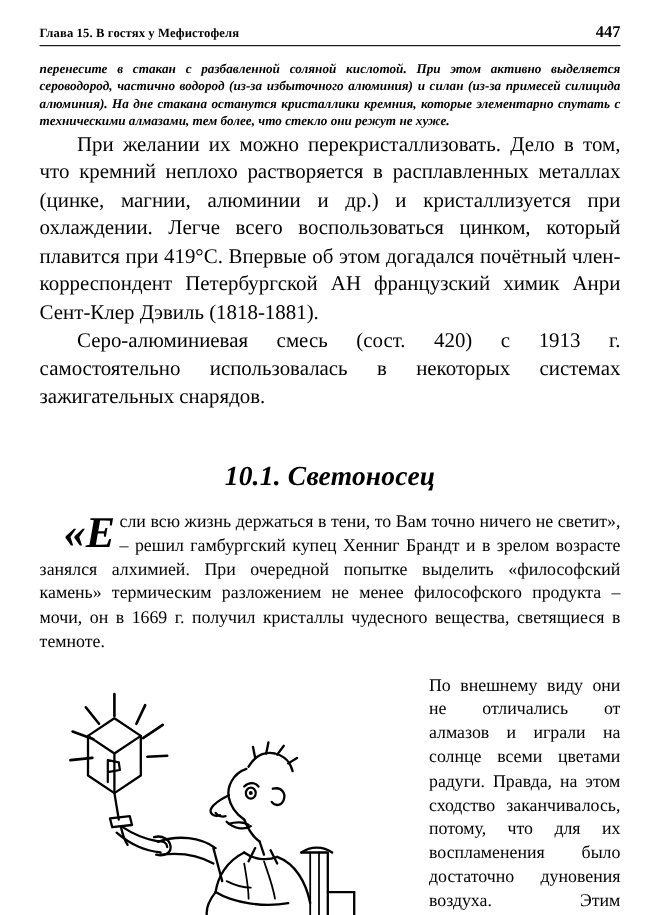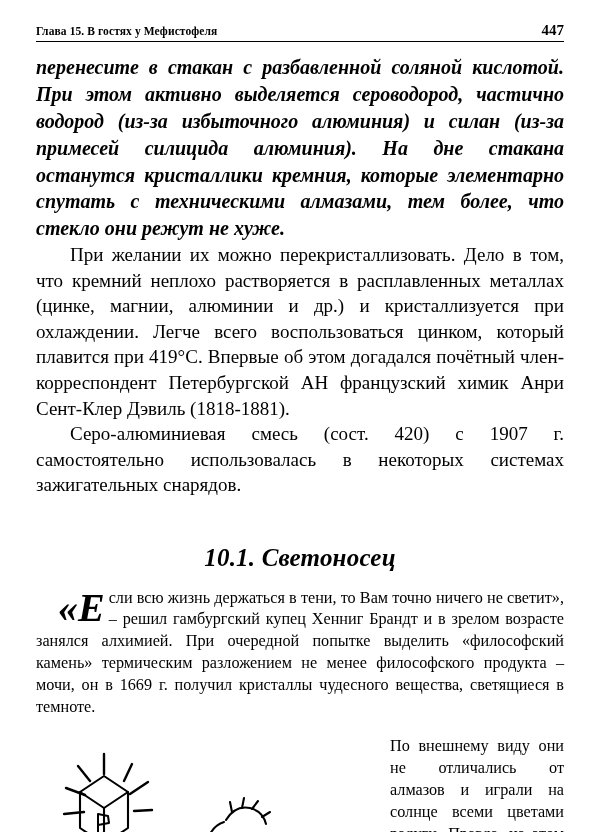--- a/index.html
+++ b/index.html
@@ -40,21 +40,21 @@
     font-weight: bold;
   }
   .rule {
     border-bottom: 1.6px solid #000;
     margin-bottom: 12px;
   }
   
   p {
     margin: 0;
     text-align: justify;
-    font-size: 20px;
+    font-size: 12px;
     line-height: 1.345;
   }
   .italic {
     font-style: italic;
     font-weight: bold;
   }
   .indent {
     text-indent: 34px;
   }
   .pbody {
@@ -121,21 +121,21 @@
     <div class="header">
       <span class="chapter">Глава 15. В гостях у Мефистофеля</span>
       <span class="pageno">447</span>
     </div>
     <div class="rule"></div>
 
     <p class="italic">перенесите в стакан с разбавленной соляной кислотой. При этом активно выделяется сероводород, частично водород (из-за избыточного алюминия) и силан (из-за примесей силицида алюминия). На дне стакана останутся кристаллики кремния, которые элементарно спутать с техническими алмазами, тем более, что стекло они режут не хуже.</p>
 
     <p class="pbody indent">При желании их можно перекристаллизовать. Дело в том, что кремний неплохо растворяется в расплавленных металлах (цинке, магнии, алюминии и др.) и кристаллизуется при охлаждении. Легче всего воспользоваться цинком, который плавится при 419°С. Впервые об этом догадался почётный член-корреспондент Петербургской АН французский химик Анри Сент-Клер Дэвиль (1818-1881).</p>
 
-    <p class="pbody indent">Серо-алюминиевая смесь (сост. 420) с 1907 г. самостоятельно использовалась в некоторых системах зажигательных снарядов.</p>
+    <p class="pbody indent">Серо-алюминиевая смесь (сост. 420) с 1913 г. самостоятельно использовалась в некоторых системах зажигательных снарядов.</p>
 
     <h2 class="section-title">10.1. Светоносец</h2>
 
     <div class="dropcap-para">
       <span class="dropcap"><span>«</span><span>Е</span></span>
       <span>сли всю жизнь держаться в тени, то Вам точно ничего не светит», – решил гамбургский купец Хенниг Брандт и в зрелом возрасте занялся алхимией. При очередной попытке выделить «философский камень» термическим разложением не менее философского продукта – мочи, он в 1669 г. получил кристаллы чудесного вещества, светящиеся в темноте.</span>
     </div>
 
     <div class="fig-block">
 

